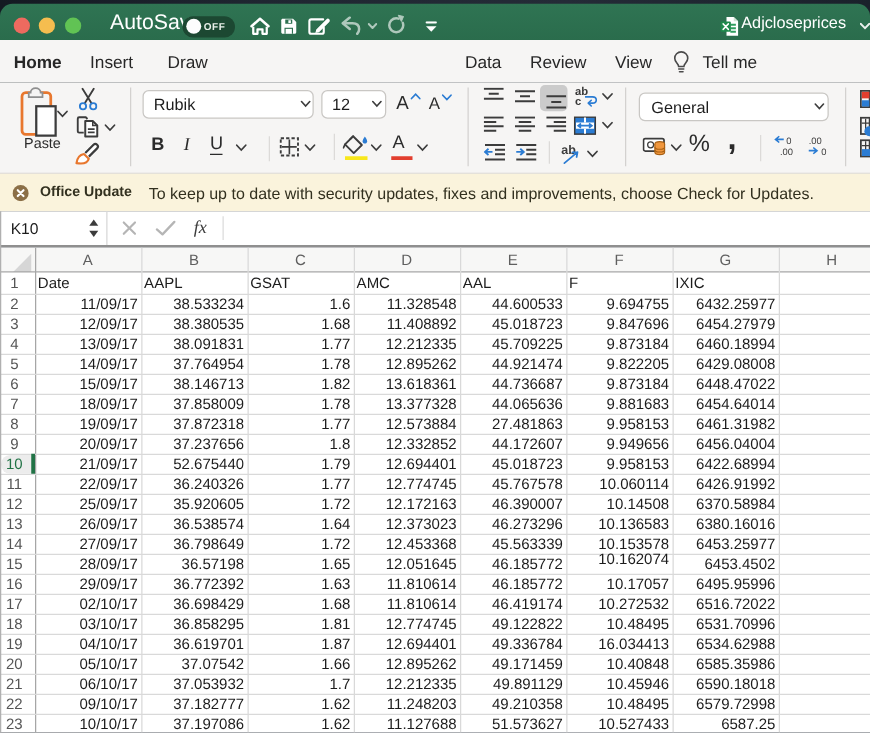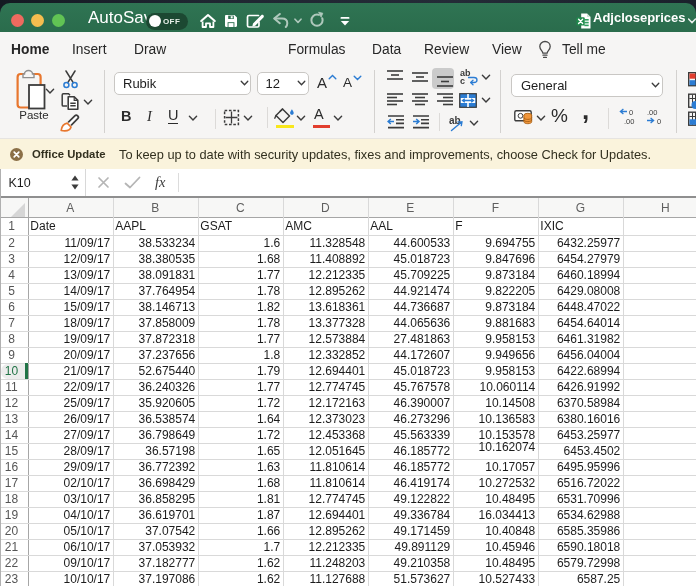--- a/index.html
+++ b/index.html
@@ -67,30 +67,29 @@
 </svg>
 <svg class="abs" style="left:576px;top:10px" width="15" height="16" viewBox="0 0 15 16">
 <path d="M5.2 0.5 H11 L14.5 4 V15.5 H5.2 Z" fill="#fff"></path>
 <path d="M11 0.5 V4 H14.5 Z" fill="#cfe3d6"></path>
 <rect x="8.3" y="6" width="4.4" height="1.6" fill="#2f9e5f"></rect>
 <rect x="8.3" y="8.8" width="4.4" height="1.6" fill="#2f9e5f"></rect>
 <rect x="8.3" y="11.6" width="4.4" height="1.6" fill="#2f9e5f"></rect>
 <rect x="0.5" y="4.2" width="8.2" height="8.2" rx="1" fill="#1f8a4c"></rect>
 <path d="M2.6 6.2 L6.6 10.4 M6.6 6.2 L2.6 10.4" stroke="#fff" stroke-width="1.4" stroke-linecap="round"></path>
 </svg>
-<div class="abs" style="left:593px;top:0;height:29px;line-height:30px;font-size:13px;font-weight:bold;color:#fff">Adjcloseprices</div>
+<div class="abs" style="left:593px;top:0;height:29px;line-height:30px;font-size:13px;font-weight:normal;color:#fff">Adjcloseprices</div>
 <svg class="abs" style="left:688px;top:15px" width="8" height="6" viewBox="0 0 8 6" opacity="0.9">
 <path d="M0.5 1 L4 4.6 L7.5 1" fill="none" stroke="#fff" stroke-width="1.5" stroke-linecap="round"></path>
 </svg>
 </div>
 <div id="tabs">
 <div class="tab" style="left:11px;font-weight:bold;">Home</div>
 <div class="tab" style="left:72px;">Insert</div>
 <div class="tab" style="left:134px;">Draw</div>
-<div class="tab" style="left:288px;">Formulas</div>
 <div class="tab" style="left:372px;">Data</div>
 <div class="tab" style="left:424px;">Review</div>
 <div class="tab" style="left:492px;">View</div>
 <div class="tab" style="left:562px;">Tell me</div>
 <svg class="abs" style="left:538px;top:8px" width="14" height="19" viewBox="0 0 14 19">
 <path d="M7 1.5 C4 1.5 1.8 3.8 1.8 6.6 C1.8 8.4 2.7 9.6 3.6 10.6 C4.3 11.4 4.8 12.2 4.9 13.2 H9.1 C9.2 12.2 9.7 11.4 10.4 10.6 C11.3 9.6 12.2 8.4 12.2 6.6 C12.2 3.8 10 1.5 7 1.5 Z" fill="none" stroke="#4a4a4a" stroke-width="1.3"></path>
 <path d="M5 15.2 H9 M5.6 17.4 H8.4" stroke="#4a4a4a" stroke-width="1.3" stroke-linecap="round"></path>
 </svg>
 <div class="abs" style="left:10px;top:59px;width:38.5px;height:4px;border-radius:2px;background:#217346"></div>
 </div>

